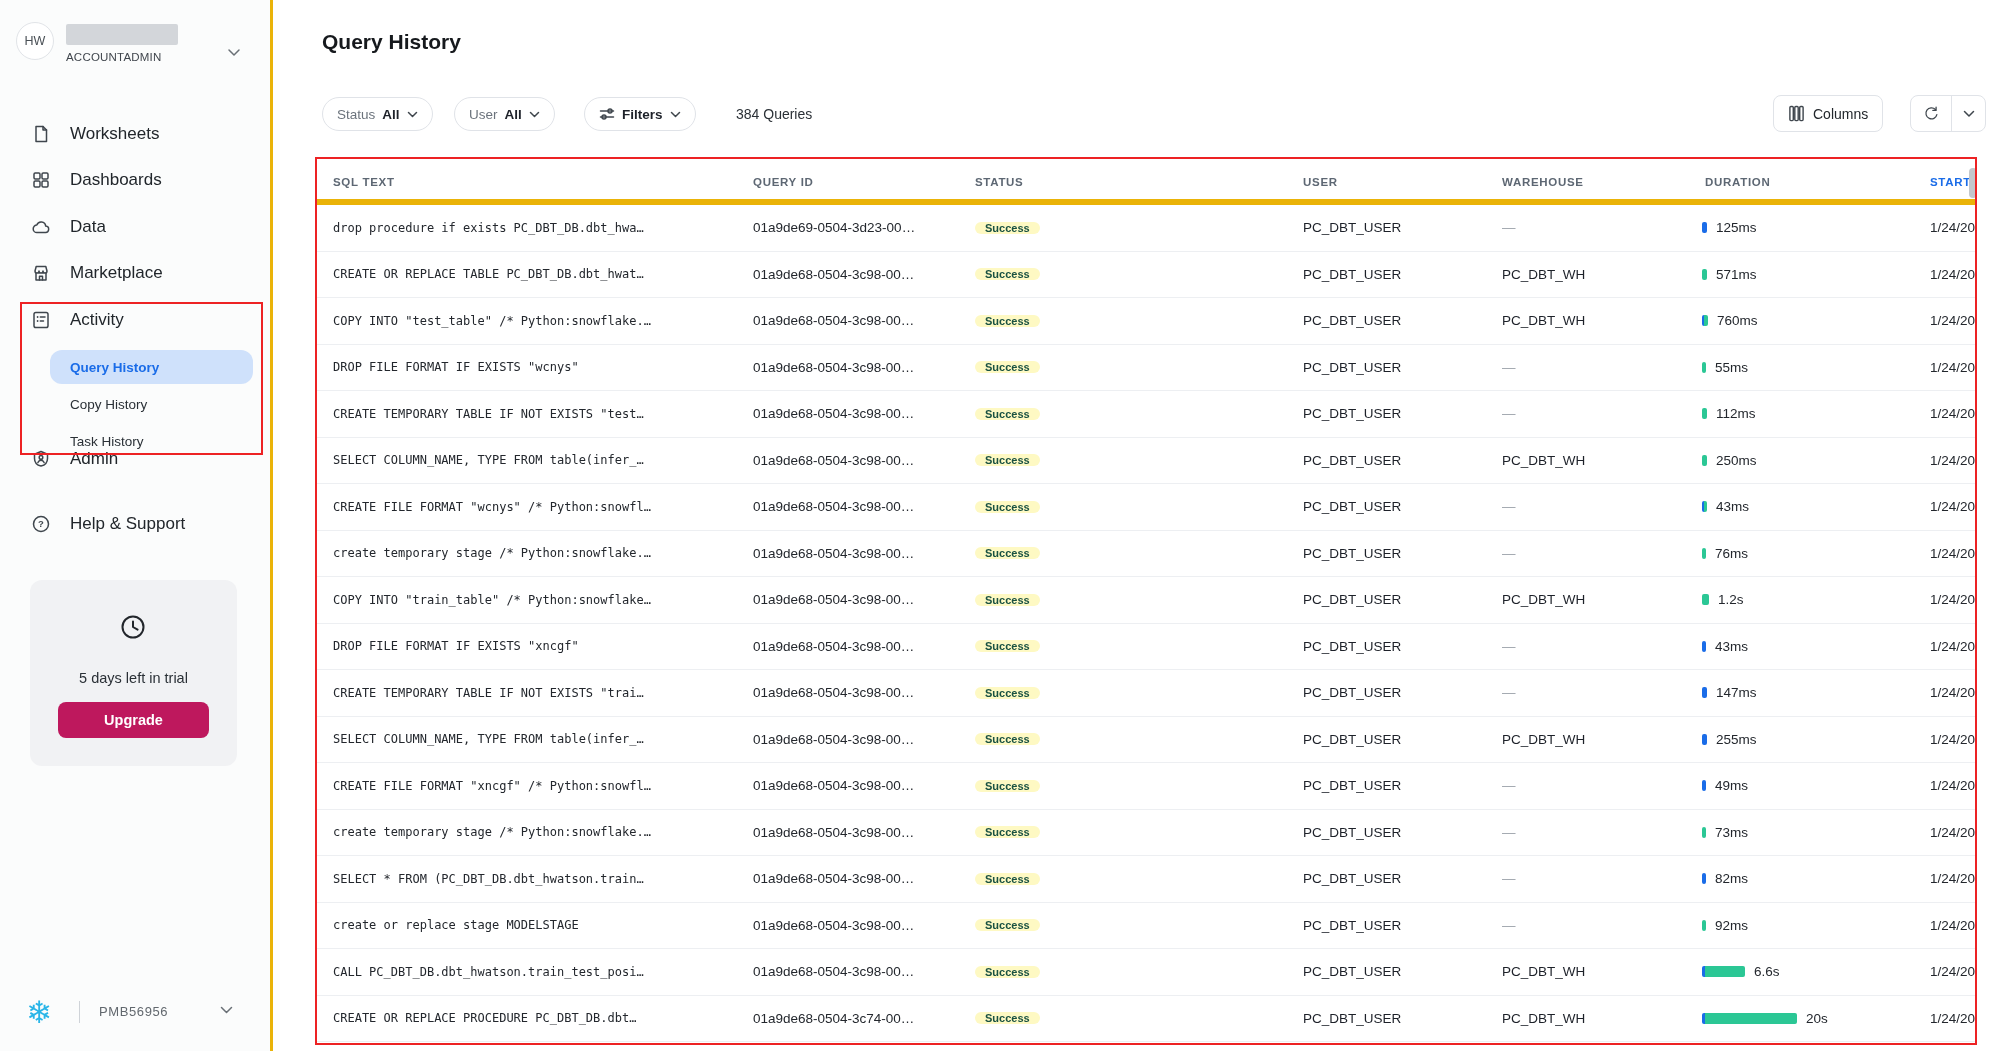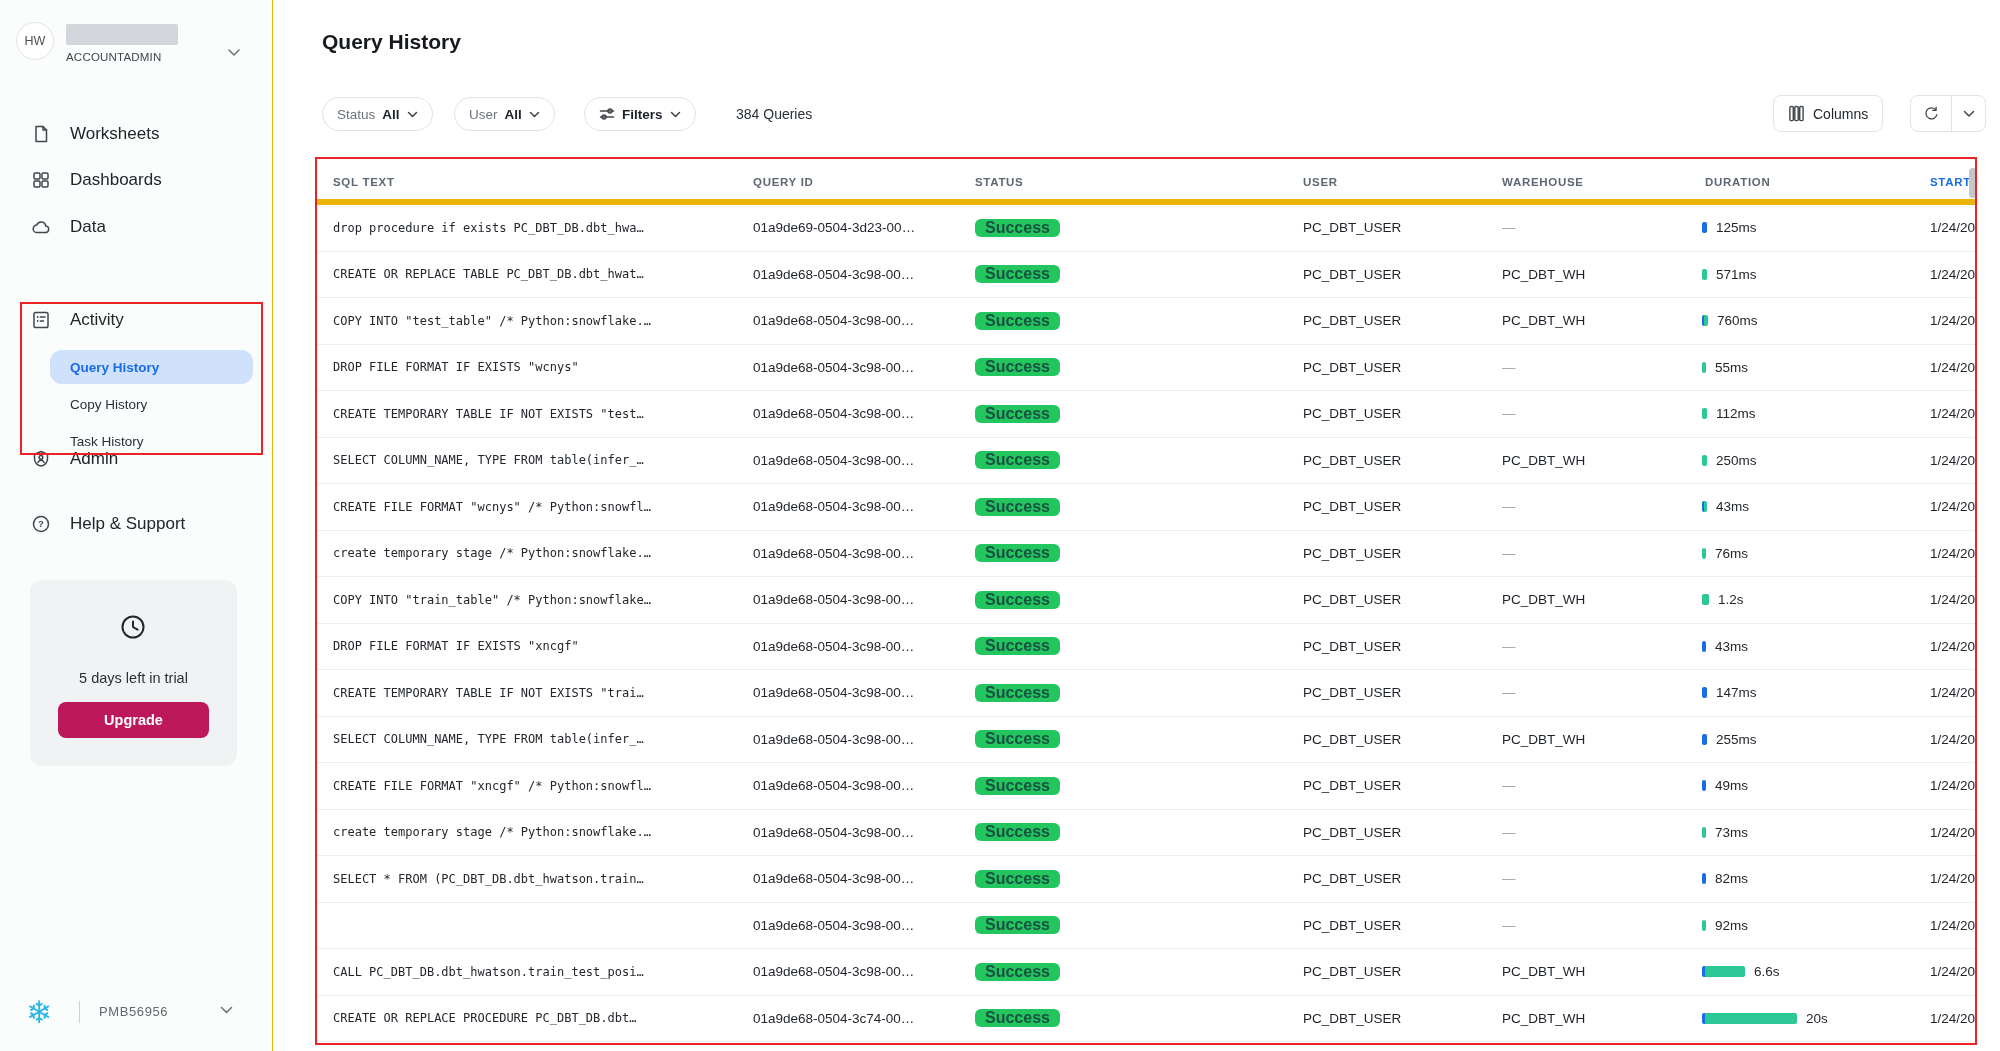--- a/index.html
+++ b/index.html
@@ -5,21 +5,21 @@
   * { box-sizing: border-box; }
   html,body { margin:0; padding:0; overflow:hidden; }
   body {
     width:2000px; height:1051px; position:relative; background:#fff;
     font-family:"Liberation Sans", sans-serif; color:#1d2129;
   }
   svg { display:block; }
   .ico { stroke:#3f464d; fill:none; stroke-width:1.5; stroke-linecap:round; stroke-linejoin:round; }
 
   
-  .sidebar { position:absolute; left:0; top:0; width:273px; height:1051px; background:#fbfcfc; border-right:1px solid #eab308; }
+  .sidebar { position:absolute; left:0; top:0; width:273px; height:1051px; background:#fbfcfc; border-right:3px solid #eab308; }
   .avatar { position:absolute; left:16px; top:22px; width:38px; height:38px; border-radius:50%; background:#fff; border:1px solid #e1e4e8;
             display:flex; align-items:center; justify-content:center; font-size:12.5px; color:#4a5056; }
   .redacted { position:absolute; left:66px; top:24px; width:112px; height:21px; background:#d3d6da; border-radius:2px; }
   .role { position:absolute; left:66px; top:51px; font-size:11.5px; letter-spacing:.2px; color:#40464d; }
   .acct-chevron { position:absolute; left:227px; top:48px; }
 
   .nav-item { position:absolute; left:0; width:273px; height:40px; cursor:pointer; }
   .nav-item .nico { position:absolute; left:31px; top:10px; }
   .nav-label { position:absolute; left:70px; top:50%; transform:translateY(-50%); font-size:17px; font-weight:500; color:#21262b; white-space:nowrap; }
 
@@ -67,21 +67,21 @@
   .th-user  { left:986px; }
   .th-wh    { left:1185px; }
   .th-dur   { left:1388px; }
   .th-start { left:1613px; width:46px; overflow:hidden; color:#1a6ce8; }
 
   .trow { position:relative; height:46.5px; border-bottom:1px solid #edeff2; cursor:pointer; background:#fff; }
   .td { position:absolute; top:0; height:100%; display:flex; align-items:center; white-space:nowrap; }
   .c-sql   { left:16px; width:415px; overflow:hidden; font-family:"DejaVu Sans Mono",monospace; font-size:12px; color:#23272d; }
   .c-qid   { left:436px; font-size:13.5px; color:#23272d; }
   .c-status{ left:658px; }
-  .c-badge { background:#22c55e; color:#1a5242; padding:0 10px; border-radius:6px; font-size:16px; font-weight:700; }
+  .c-badge { background:#fef9c3; color:#1a5242; padding:0 10px; border-radius:6px; font-size:11px; font-weight:700; }
   .c-user  { left:986px; font-size:13.5px; }
   .c-wh    { left:1185px; font-size:13.5px; }
   .c-wh.dash { color:#9aa1a9; }
   .c-dur   { left:1385px; }
   .c-bar   { display:flex; height:11px; border-radius:2px; overflow:hidden; }
   .c-bar .seg { height:11px; display:block; }
   .c-dur-label { margin-left:9px; font-size:13.5px; color:#23272d; }
   .c-start { left:1613px; width:46px; overflow:hidden; font-size:13.5px; color:#23272d; }
 
   
@@ -130,20 +130,30 @@
       <svg width="20" height="20" viewBox="0 0 20 20">
           <rect class="ico" x="3" y="3" width="6" height="6" rx="1.2"></rect>
           <rect class="ico" x="11" y="3" width="6" height="6" rx="1.2"></rect>
           <rect class="ico" x="3" y="11" width="6" height="6" rx="1.2"></rect>
           <rect class="ico" x="11" y="11" width="6" height="6" rx="1.2"></rect>
         </svg>
     </span>
     <span class="nav-label">Dashboards</span>
   </div>
 
+  <div class="nav-item" style="top:253px">
+    <span class="nico">
+      <svg width="20" height="20" viewBox="0 0 20 20">
+          <path class="ico" d="M4 8l1.2-4.5h9.6L16 8c0 1.2-.9 2.1-2 2.1s-2-.9-2-2.1c0 1.2-.9 2.1-2 2.1S8 9.2 8 8c0 1.2-.9 2.1-2 2.1S4 9.2 4 8z"></path>
+          <path class="ico" d="M5 10.5v6.5h10v-6.5"></path>
+          <path class="ico" d="M8.5 17v-3.8h3V17"></path>
+        </svg>
+    </span>
+    <span class="nav-label">Marketplace</span>
+  </div>
 
   <div class="nav-item" style="top:300px">
     <span class="nico">
       <svg width="20" height="20" viewBox="0 0 20 20">
           <rect class="ico" x="3" y="2.5" width="14" height="15" rx="1.8"></rect>
           <circle cx="6.6" cy="7" r="0.9" fill="#3f464d" stroke="none"></circle>
           <line class="ico" x1="9.3" y1="7" x2="14" y2="7"></line>
           <circle cx="6.6" cy="11" r="0.9" fill="#3f464d" stroke="none"></circle>
           <line class="ico" x1="9.3" y1="11" x2="12.5" y2="11"></line>
         </svg>
@@ -537,20 +547,21 @@
     <span class="td c-dur">
           <span class="c-bar">
             <span class="seg" style="width: 4px; background: rgb(26, 108, 232);"></span>
           </span>
           <span class="c-dur-label">82ms</span>
         </span>
     <span class="td c-start">1/24/20</span>
   </div>
 
   <div class="trow">
+    <span class="td c-sql">create or replace stage MODELSTAGE</span>
     <span class="td c-qid">01a9de68-0504-3c98-00…</span>
     <span class="td c-status">
           <span class="c-badge">Success</span>
         </span>
     <span class="td c-user">PC_DBT_USER</span>
     <span class="td c-wh dash">—</span>
     <span class="td c-dur">
           <span class="c-bar">
             <span class="seg" style="width: 4px; background: rgb(43, 199, 149);"></span>
           </span>

